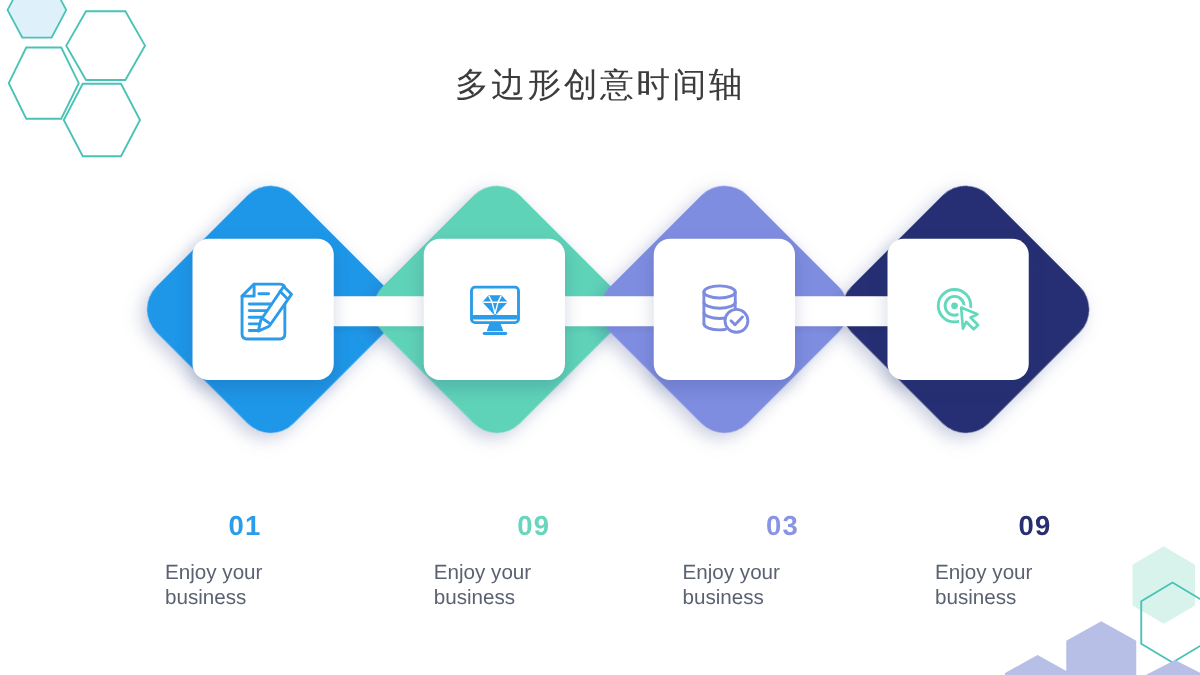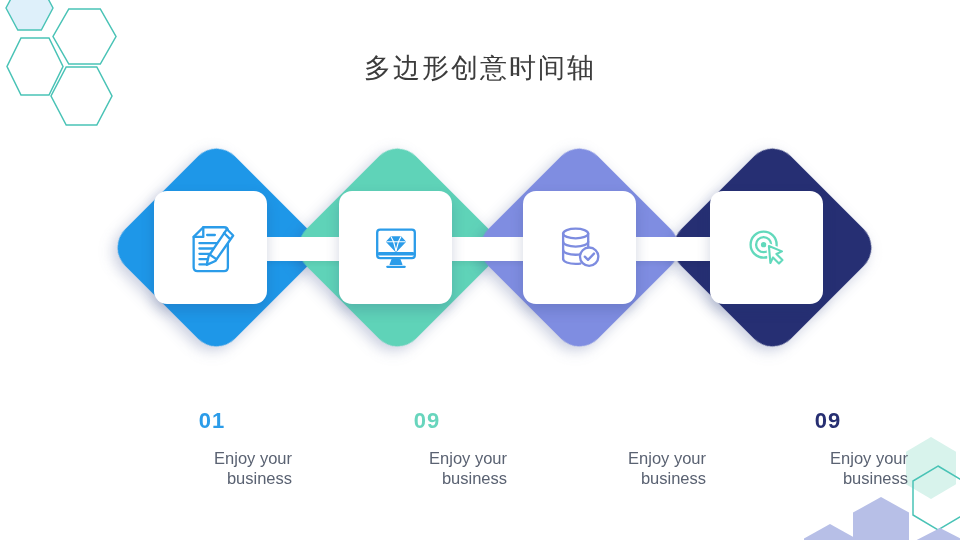--- a/index.html
+++ b/index.html
@@ -31,23 +31,23 @@
     position:absolute;top:191px;width:113px;height:113px;background:#ffffff;
     border-radius:13px;z-index:6;display:flex;align-items:center;justify-content:center;
     box-shadow:0 6px 14px rgba(35,55,110,.20);
   }
   .c1{left:154px}.c2{left:339px}.c3{left:523px}.c4{left:710px}
   
   .num{
     position:absolute;top:408px;width:120px;text-align:center;
     font-size:22px;font-weight:bold;letter-spacing:1px;
   }
-  .n1{left:152px}.n2{left:367px}.n3{left:566px}.n4{left:768px}
+  .n1{left:136px}.n2{left:367px}.n3{left:566px}.n4{left:768px}
   .lbl{
-    position:absolute;top:449px;width:160px;text-align:right;
+    position:absolute;top:449px;width:160px;text-align:left;
     font-size:16.5px;line-height:19.5px;color:#5a6272;
   }
   .l1{left:132px}.l2{left:347px}.l3{left:546px}.l4{left:748px}
   
   .deco{position:absolute;pointer-events:none;}
   .deco-tl{left:0;top:-14px;width:130px;height:142px;}
   .deco-br{left:800px;top:430px;width:160px;height:110px;}
 </style>
 </head>
 <body>
@@ -122,20 +122,21 @@
       <circle cx="24.5" cy="24.5" r="13.5"></circle>
       <circle cx="24.5" cy="24.5" r="7.8"></circle>
       <circle cx="24.5" cy="24.5" r="2.8" fill="currentColor" stroke="none"></circle>
       <path d="M30 26 L43.5 31.5 L37.8 34.2 L44 40.4 L40.4 44 L34.2 37.8 L31.5 43.5 Z" fill="#ffffff" stroke="#ffffff" stroke-width="5.5"></path>
       <path d="M30 26 L43.5 31.5 L37.8 34.2 L44 40.4 L40.4 44 L34.2 37.8 L31.5 43.5 Z" fill="#ffffff" stroke-width="2.2"></path>
     </svg>
   </div>
 
   <div class="num n1" style="color: rgb(43, 156, 233);">01</div>
   <div class="num n2" style="color: rgb(104, 213, 189);">09</div>
+  <div class="num n3" style="color: rgb(137, 149, 228);">03</div>
   <div class="num n4" style="color: rgb(39, 47, 114);">09</div>
 
   <div class="lbl l1" style="color: rgb(90, 98, 114);">
     <span>Enjoy your</span><br>
     <span>business</span>
   </div>
   <div class="lbl l2" style="color: rgb(90, 98, 114);">
     <span>Enjoy your</span><br>
     <span>business</span>
   </div>

